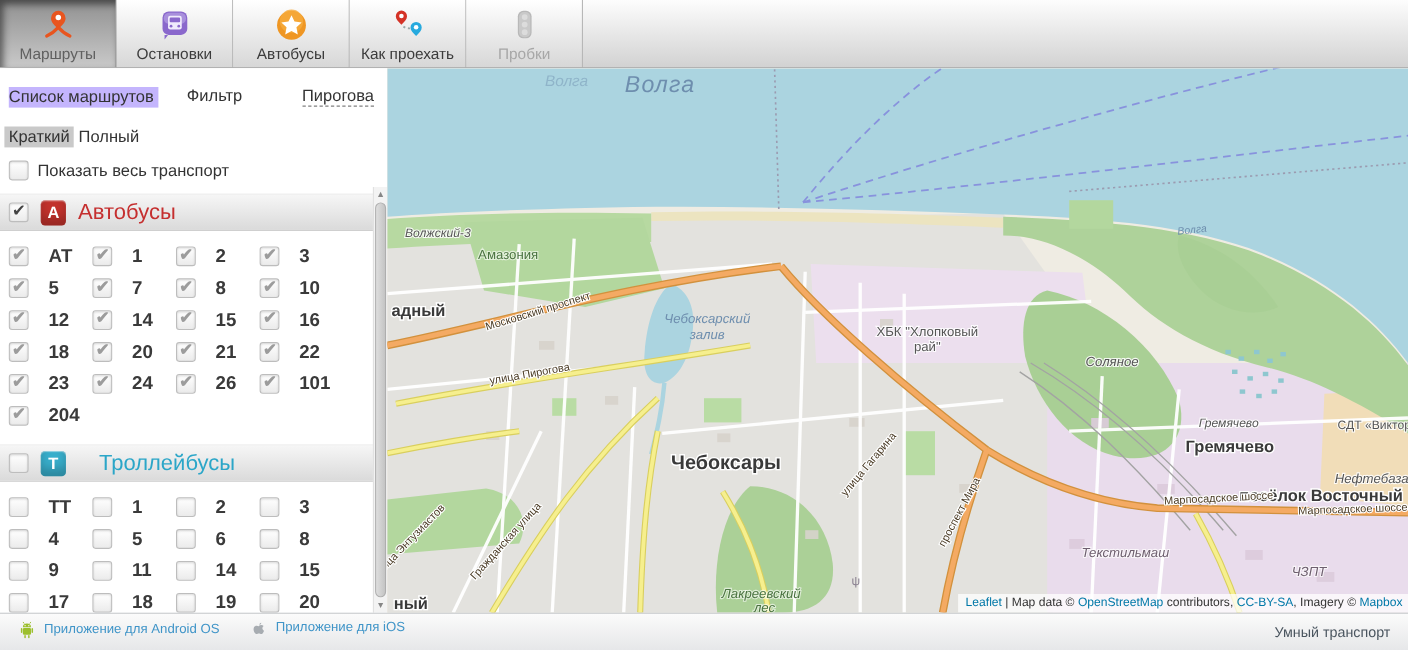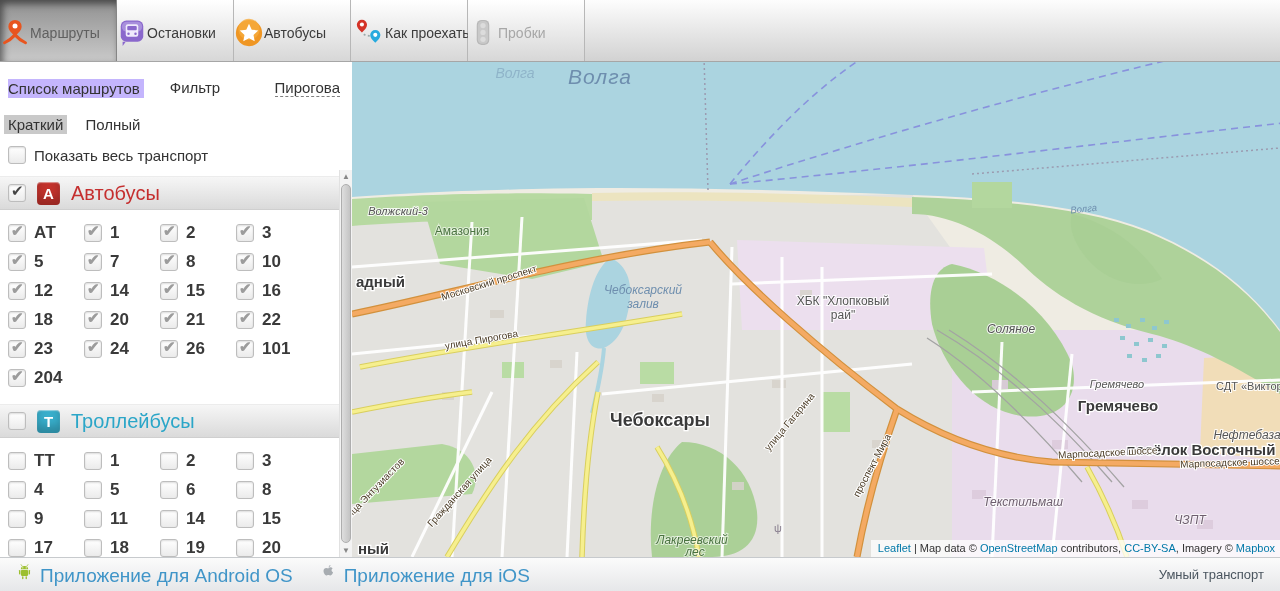--- a/index.html
+++ b/index.html
@@ -2,56 +2,56 @@
 <html><head>
 <meta charset="utf-8">
 <style>
   html,body{margin:0;padding:0}
   body{width:1280px;height:591px;overflow:hidden;position:relative;background:#fff;
        font-family:"Liberation Sans",sans-serif;}
 
   
   .toolbar{position:absolute;top:0;left:0;right:0;height:62px;display:flex;
            background:linear-gradient(#fdfdfd,#d2d2d2);border-bottom:1px solid #a6a6a6;box-sizing:border-box}
-  .tab{width:117px;flex:none;display:flex;flex-direction:row;align-items:center;padding-top:5px;
+  .tab{width:106px;flex:none;display:flex;flex-direction:column;align-items:center;padding-top:5px;
        box-sizing:border-box;border-right:1px solid #b7b7b7;background:linear-gradient(#ffffff,#d7d7d7);cursor:pointer}
   .tab-icon{height:36px;display:flex;align-items:center;justify-content:center}
   .tab-label{font-size:14px;color:#3c3c3c;white-space:nowrap}
   .tab.active{background:linear-gradient(#909090,#c9c9c9);box-shadow:inset 3px 4px 7px rgba(15,15,15,.55);border-right-color:#858585}
   .tab.active .tab-label{color:#606060}
   .tab.disabled .tab-label{color:#a7a7a7}
   .toolbar-fill{flex:1;background:linear-gradient(#fdfdfd,#d2d2d2)}
 
   
   .sidebar{position:absolute;top:62px;left:0;width:352px;bottom:34px;background:#fff;overflow:hidden}
   .side-top{padding:17px 12px 0 8px;font-size:15px;color:#333}
   .side-tabs{overflow:hidden}
   .stab{float:left;margin-right:26px;cursor:pointer}
   .stab.sel{background:#c4b5fd;padding:1px 4px;margin-left:-4px}
   .save-link{float:right;margin-right:0;border-bottom:1px dashed #808080;cursor:pointer}
   .view-row{margin-top:17px}
-  .vtab{display:inline-block;margin-right:14px;cursor:pointer}
+  .vtab{display:inline-block;cursor:pointer}
   .vtab.sel{background:#c9c9c9;padding:1px 4px;margin-left:-4px}
   .show-row{margin-top:12px;display:flex;align-items:center;gap:8px}
 
   .cb{display:inline-block;width:16px;height:16px;border:1px solid #bdbdbd;border-radius:3px;flex:none;
       background:linear-gradient(#ffffff,#ebebeb);box-shadow:inset 0 1px 2px rgba(0,0,0,.14);
       position:relative;vertical-align:middle;cursor:pointer}
   .cb.on::after{content:"✔";position:absolute;left:2px;top:-3px;font-size:15px;color:#9c9c9c}
   .cb.hdr.on::after{color:#444}
 
   #sections{margin-top:12px}
   .sec-header{height:32px;display:flex;align-items:center;gap:11px;padding-left:8px;
               background:linear-gradient(#f6f6f6,#dadada);border-top:1px solid #ececec;border-bottom:1px solid #cfcfcf}
   .badge{width:23px;height:23px;border-radius:4px;color:#fff;font-weight:bold;font-size:15px;flex:none;
          display:flex;align-items:center;justify-content:center;
          box-shadow:inset 0 -7px 9px rgba(0,0,0,.22),inset 0 1px 1px rgba(255,255,255,.5)}
   .sec-label{font-size:20px}
   .routes-grid{display:grid;grid-template-columns:repeat(4,76px);row-gap:9px;padding:13px 0 16px 8px}
-  .route-item{display:flex;align-items:center;gap:8px;font-size:17px;font-weight:bold;color:#3a3a3a;cursor:pointer}
+  .route-item{display:flex;align-items:center;gap:18px;font-size:17px;font-weight:bold;color:#3a3a3a;cursor:pointer}
 
   .sb{position:absolute;top:108px;right:0;bottom:0;width:13px;background:#f3f3f3;border-left:1px solid #e1e1e1;box-sizing:border-box}
   .sb-btn{position:absolute;left:0;right:0;height:13px;text-align:center;font-size:8px;color:#868686;line-height:13px;cursor:pointer}
   .sb-btn.down{bottom:0;top:auto}
   .sb-thumb{position:absolute;left:1px;right:1px;top:14px;bottom:14px;border-radius:5px;cursor:grab;
             background:linear-gradient(90deg,#dedede,#c4c4c4);border:1px solid #aeaeae;box-sizing:border-box}
 
   
   .map{position:absolute;left:352px;top:62px;right:0;bottom:34px;background:#efece3;cursor:grab;overflow:hidden}
   .attr{position:absolute;right:0;bottom:0;background:rgba(255,255,255,.75);padding:2px 5px 3px 7px;
@@ -64,21 +64,21 @@
   .t-sub{fill:#555;paint-order:stroke;stroke:rgba(255,255,255,.85);stroke-width:2px}
   .t-green{fill:#4a7340;paint-order:stroke;stroke:rgba(255,255,255,.6);stroke-width:2px}
   .t-road{fill:#4a3b25;font-size:10px;paint-order:stroke;stroke:#ffffff;stroke-width:2px}
   .t-ind{fill:#6d5e6e;font-style:italic;paint-order:stroke;stroke:rgba(255,255,255,.7);stroke-width:2px}
   .t-it{font-style:italic}
 
   
   .footer{position:absolute;left:0;right:0;bottom:0;height:34px;box-sizing:border-box;
           background:linear-gradient(#fbfbfb,#e6e7e9);border-top:1px solid #c7cacd;
           display:flex;align-items:center;padding:0 16px;gap:26px}
-  .f-link{display:flex;align-items:flex-end;gap:7px;font-size:19px;color:#4095c8;cursor:pointer}
+  .f-link{display:flex;align-items:flex-start;gap:7px;font-size:12px;color:#4095c8;cursor:pointer}
   .f-brand{margin-left:auto;font-size:13px;color:#4a555f;cursor:pointer}
 </style>
 </head>
 <body>
 
 <div class="toolbar">
   <div class="tab active">
     <span class="tab-icon">
       <svg width="30" height="32" viewBox="0 0 24 24">
         <path d="M12 1.5a5.3 5.3 0 0 1 5.3 5.3c0 3-2.4 4.9-5.3 7.9-2.9-3-5.3-4.9-5.3-7.9A5.3 5.3 0 0 1 12 1.5z" fill="#e8551f"></path>
@@ -244,21 +244,21 @@
           <span>101</span>
         </label>
         <label class="route-item">
           <span class="cb on"></span>
           <span>204</span>
         </label>
       </div>
       <div class="sec-header">
         <span class="cb hdr"></span>
         <span class="badge" style="background: rgb(56, 174, 203);">Т</span>
-        <span class="sec-label" style="color: rgb(43, 166, 200);">Троллейбусы</span>
+        <span class="sec-label" style="color: rgb(43, 166, 200); margin-left: 19px;">Троллейбусы</span>
       </div>
       <div class="routes-grid">
         <label class="route-item">
           <span class="cb"></span>
           <span>ТТ</span>
         </label>
         <label class="route-item">
           <span class="cb"></span>
           <span>1</span>
         </label>

